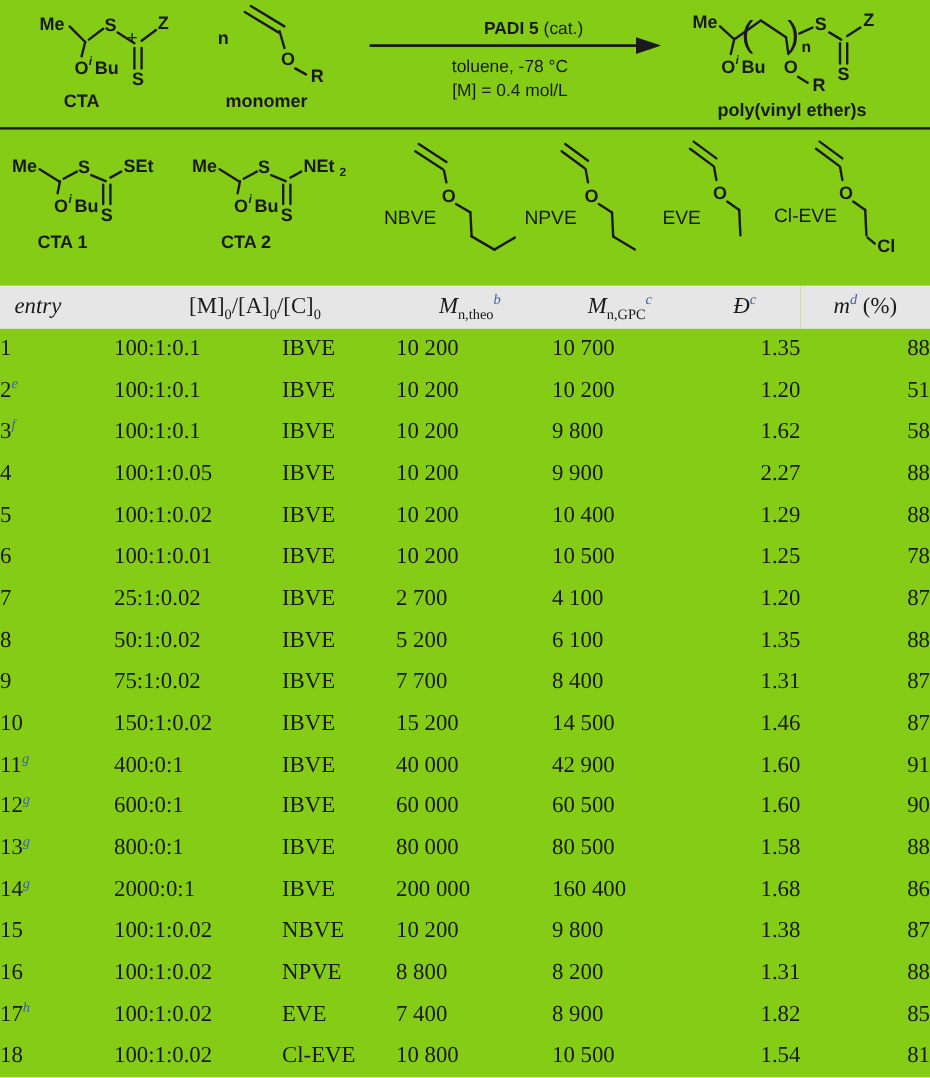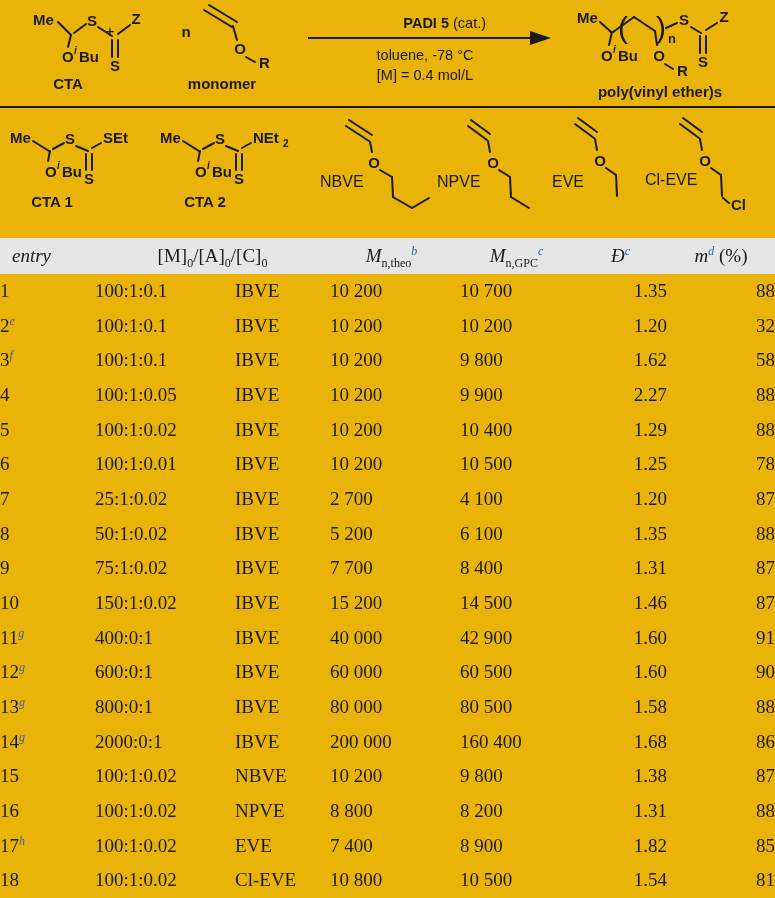--- a/index.html
+++ b/index.html
@@ -1,17 +1,17 @@
 <!DOCTYPE html>
 <html><head>
 <meta charset="utf-8">
 <style>
   html,body{margin:0;padding:0;background:#ffffff;}
   .page{
-    width:775px;height:898px;background:#eab308;color:#1a1a1a;
+    width:775px;height:898px;background:#84cc16;color:#1a1a1a;
     font-family:"Liberation Serif","DejaVu Serif",serif;
     position:relative;overflow:hidden;
   }
   
   svg{display:block;}
   svg text{font-family:"Liberation Sans","DejaVu Sans",sans-serif;fill:#1a1a1a;}
   .at{font-size:15px;font-weight:bold;}
   .at-sup{font-size:10px;font-weight:bold;font-style:italic;}
   .at-sub{font-size:10px;font-weight:bold;}
   .struct-label{font-size:15px;font-weight:bold;}
@@ -243,21 +243,21 @@
       <td class="c-d">1.35</td>
       <td class="c-m">88</td>
     </tr>
         <tr>
       <td class="c-entry"><span>2</span><sup class="note">e</sup></td>
       <td class="c-ratio">100:1:0.1</td>
       <td class="c-mono">IBVE</td>
       <td class="c-num">10 200</td>
       <td class="c-num">10 200</td>
       <td class="c-d">1.20</td>
-      <td class="c-m">32</td>
+      <td class="c-m">51</td>
     </tr>
         <tr>
       <td class="c-entry"><span>3</span><sup class="note">f</sup></td>
       <td class="c-ratio">100:1:0.1</td>
       <td class="c-mono">IBVE</td>
       <td class="c-num">10 200</td>
       <td class="c-num">9 800</td>
       <td class="c-d">1.62</td>
       <td class="c-m">58</td>
     </tr>

